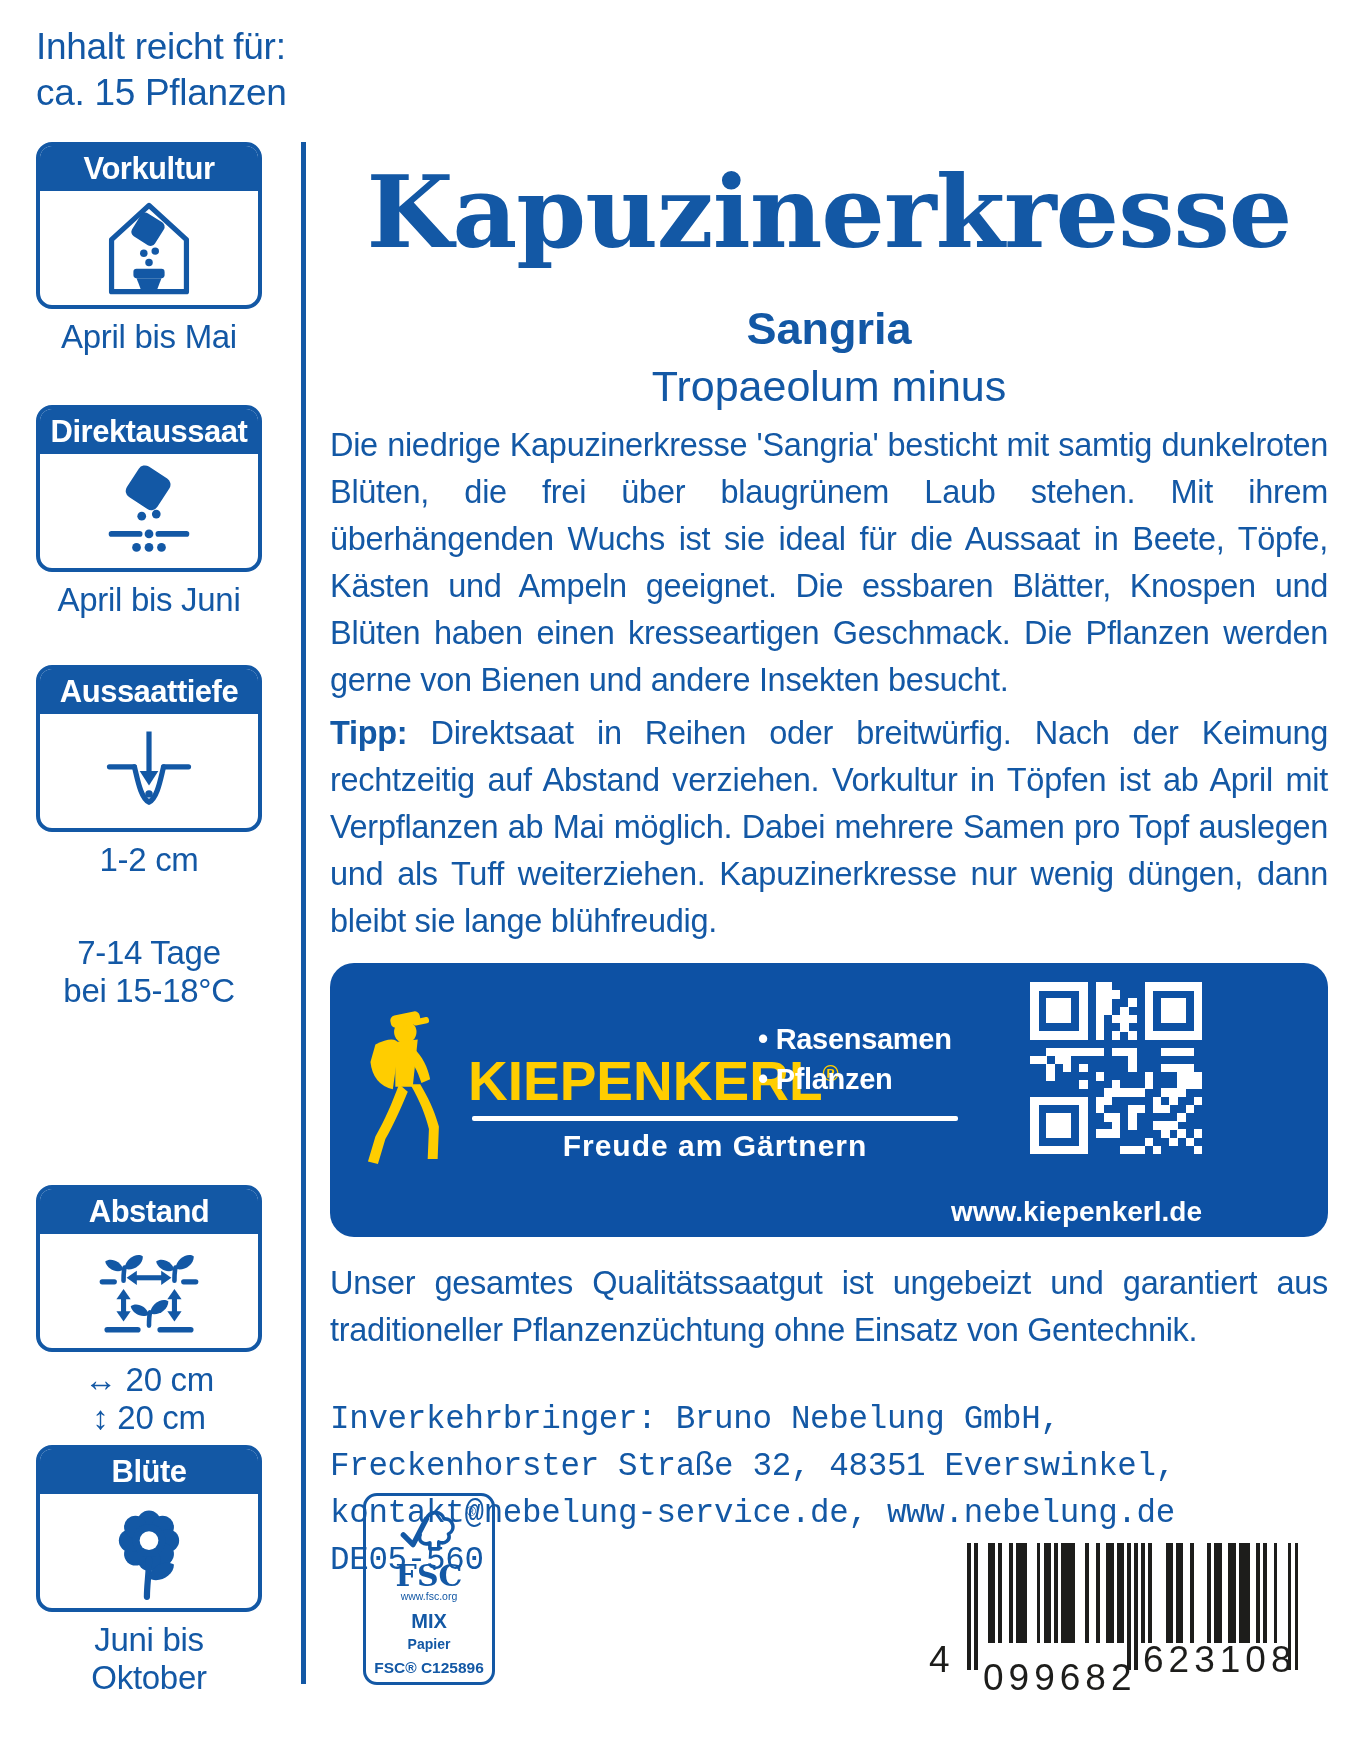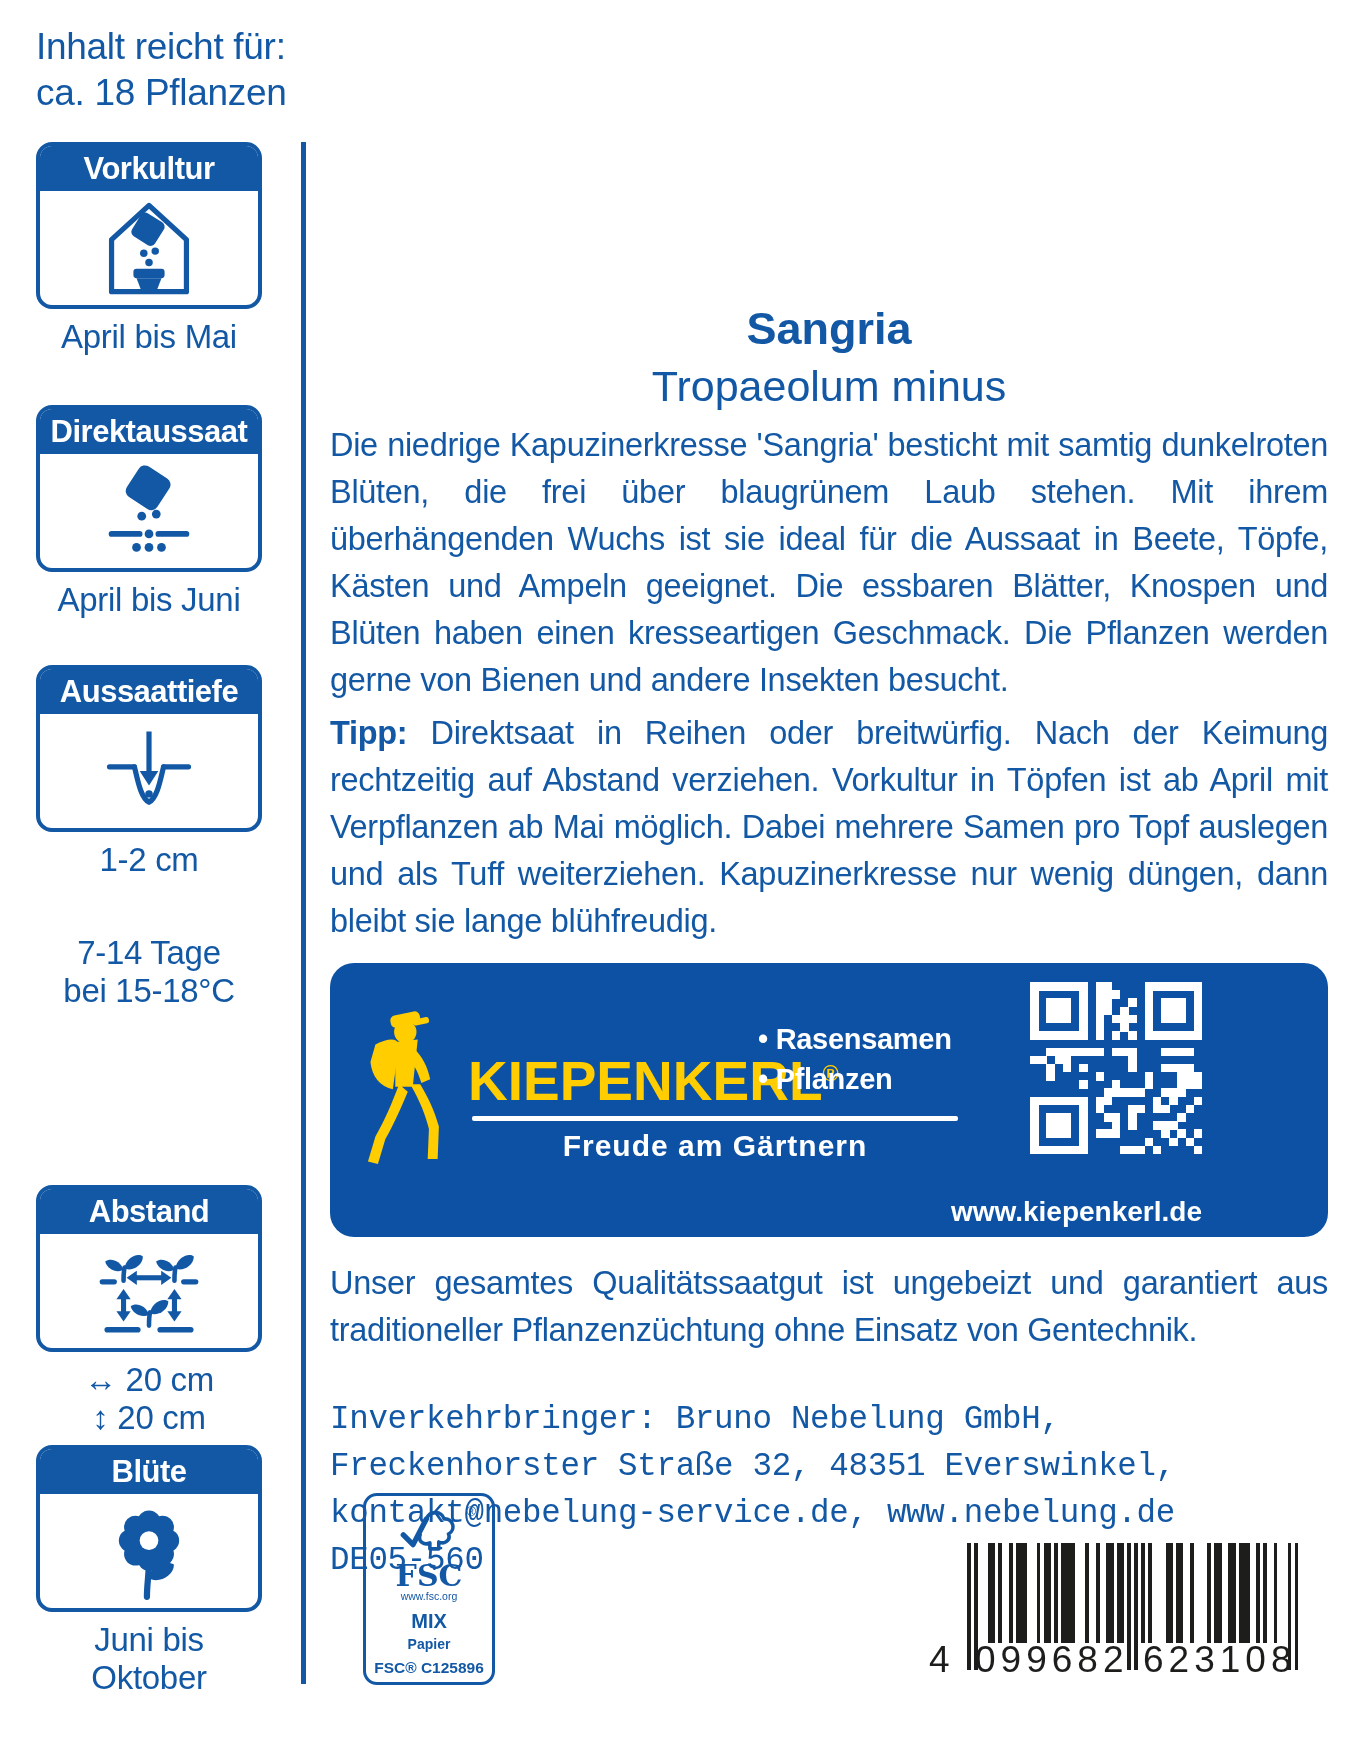--- a/index.html
+++ b/index.html
@@ -76,32 +76,32 @@
   .fsc-license{font-weight:bold;font-size:15.5px;margin-top:7px;}
 
   
   .barcode{position:absolute;left:967px;top:1543px;width:331px;height:148px;color:var(--ink);}
   .bars{position:absolute;left:0;top:0;width:331px;height:127px;}
   .bars div{position:absolute;top:0;background:var(--ink);}
   .bc-digits{position:absolute;top:96px;left:0;width:331px;height:46px;
              font-size:37px;letter-spacing:5px;color:var(--ink);}
   .bc-digits span{position:absolute;white-space:nowrap;}
   .bc-d0{left:-38px;}
-  .bc-g1{left:8px;}
+  .bc-g1{left:16px;margin-top:18px;}
   .bc-g2{left:176px;}
 
   svg{display:block;}
 </style>
 </head>
 <body>
 
 <div class="page">
 
   <div class="content-note">Inhalt reicht für:
-ca. 18 Pflanzen</div>
+ca. 15 Pflanzen</div>
 
   <div class="sb-item" style="top:405px">
     <div class="sb-box">
       <div class="sb-head">Direktaussaat</div>
       <div class="sb-body">
         <svg width="104" height="104" viewBox="0 0 100 100" style="color:var(--blue)">
           <rect x="32" y="10" width="35" height="35" rx="7" fill="currentColor" transform="rotate(33 49 27)"></rect>
           <circle cx="43" cy="55" r="4.2" fill="currentColor"></circle>
             <circle cx="57" cy="53" r="4.2" fill="currentColor"></circle>
           <circle cx="50" cy="72" r="4.2" fill="currentColor"></circle>
@@ -212,20 +212,21 @@
           <path d="M49,76 C52,64 66,58 74,63 C74,74 59,82 49,76 Z" fill="currentColor"></path>
         </svg>
       </div>
     </div>
     <div class="sb-caption">Juni bis
 Oktober</div>
   </div>
 
   <div class="divider"></div>
 
+  <div class="main-abs title" style="position:absolute">Kapuzinerkresse</div>
   <div class="main-abs variety" style="position:absolute">Sangria</div>
   <div class="main-abs botanical" style="position:absolute">Tropaeolum minus</div>
 
   <p class="main-abs body-text desc" style="position:absolute">Die niedrige Kapuzinerkresse 'Sangria' besticht mit samtig dunkelroten Blüten, die frei über blaugrünem Laub stehen. Mit ihrem überhängenden Wuchs ist sie ideal für die Aussaat in Beete, Töpfe, Kästen und Ampeln geeignet. Die essbaren Blätter, Knospen und Blüten haben einen kresseartigen Geschmack. Die Pflanzen werden gerne von Bienen und andere Insekten besucht.</p>
 
   <p class="main-abs body-text tip" style="position:absolute"><b>Tipp:</b><span> Direktsaat in Reihen oder breitwürfig. Nach der Keimung rechtzeitig auf Abstand verziehen. Vorkultur in Töpfen ist ab April mit Verpflanzen ab Mai möglich. Dabei mehrere Samen pro Topf auslegen und als Tuff weiterziehen. Kapuzinerkresse nur wenig düngen, dann bleibt sie lange blühfreudig.</span></p>
 
   <div class="panel">
     <svg class="kman" viewBox="0 0 90 150">
       <g fill="currentColor" stroke="none">

